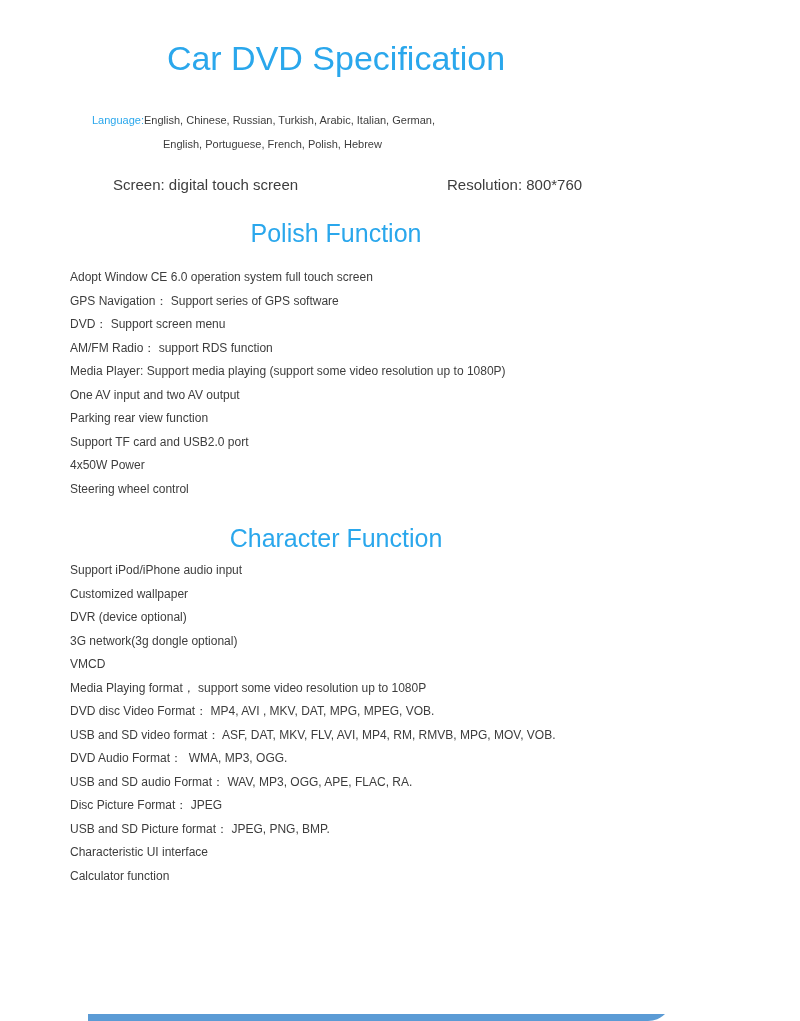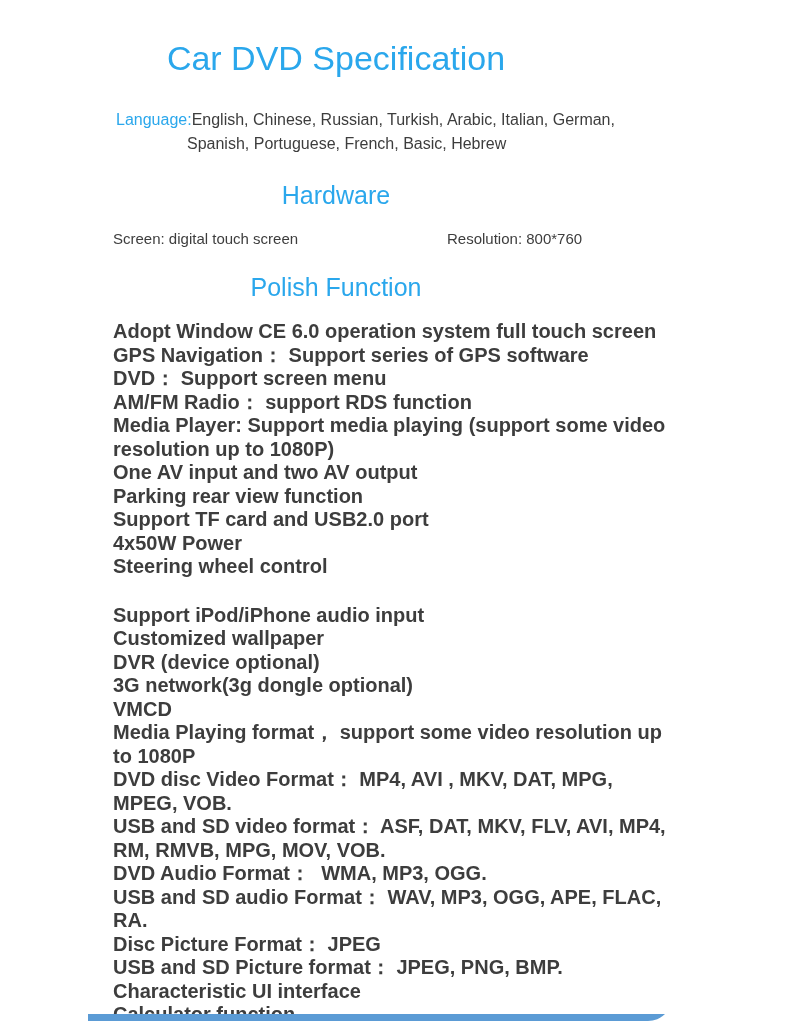--- a/index.html
+++ b/index.html
@@ -13,79 +13,78 @@
     border-radius:24px;
   }
   .title{
     margin:0;padding-top:38px;
     text-align:center;
     font-size:34px;line-height:40px;font-weight:400;
     color:var(--accent,#2aa7ec);
   }
   .lang{
     margin-top:30px;
-    padding-left:116px;
-    font-size:16px;line-height:24px;
+    padding-left:92px;
+    font-size:11px;line-height:24px;
   }
   .lang-label{color:var(--accent,#2aa7ec);}
   .lang-line2{padding-left:71px;}
   .section-heading{
     margin:0;text-align:center;
     font-size:25px;line-height:30px;font-weight:400;
     color:var(--accent,#2aa7ec);
   }
   .heading-hardware{margin-top:24px;}
   .heading-basic{margin-top:21px;}
   .heading-character{margin-top:22px;}
   .hw-rows{
     margin-top:17px;padding-left:113px;
     font-size:15px;line-height:24px;
   }
   .hw-row{display:flex;}
   .hw-left{width:334px;flex:0 0 334px;}
   .spec-list{
-    padding-left:113px;
-    font-size:20px;line-height:23.5px;
+    padding-left:70px;
+    font-size:12px;line-height:23.5px;
     white-space:pre-wrap;
-    font-weight:bold;
   }
   .spec-list.basic{margin-top:18px;}
-  .spec-list.character{margin-top:25px;}
+  .spec-list.character{margin-top:6px;}
   .bottom-bar{
     position:absolute;
     left:88px;bottom:0;
     width:616px;height:7px;
     background:var(--bar,#5b9bd5);
   }
 </style>
 </head>
 <body>
 
 <div class="page" style="--accent: #2aa7ec; --text: #3d3d3d; --bar: #5b9bd5;">
 
   <h1 class="title">Car DVD Specification</h1>
 
   <div class="lang">
     <div class="lang-line1"><span class="lang-label">Language:</span><span>English, Chinese, Russian, Turkish, Arabic, Italian, German,</span></div>
-    <div class="lang-line2">Spanish, Portuguese, French, Basic, Hebrew</div>
+    <div class="lang-line2">English, Portuguese, French, Polish, Hebrew</div>
   </div>
 
-  <h2 class="section-heading heading-hardware">Hardware</h2>
 
   <div class="hw-rows">
       <div class="hw-row">
       <span class="hw-left">Screen: digital touch screen</span>
       <span class="hw-right">Resolution: 800*760</span>
     </div>
       <div class="hw-row">
     </div>
     </div>
 
   <h2 class="section-heading heading-basic">Polish Function</h2>
 
   <div class="spec-list basic"><div class="spec-line">Adopt Window CE 6.0 operation system full touch screen</div><div class="spec-line">GPS Navigation： Support series of GPS software</div><div class="spec-line">DVD： Support screen menu</div><div class="spec-line">AM/FM Radio： support RDS function</div><div class="spec-line">Media Player: Support media playing (support some video resolution up to 1080P)</div><div class="spec-line">One AV input and two AV output</div><div class="spec-line">Parking rear view function</div><div class="spec-line">Support TF card and USB2.0 port</div><div class="spec-line">4x50W Power</div><div class="spec-line">Steering wheel control</div></div>
 
+  <h2 class="section-heading heading-character">Character Function</h2>
 
   <div class="spec-list character"><div class="spec-line">Support iPod/iPhone audio input</div><div class="spec-line">Customized wallpaper</div><div class="spec-line">DVR (device optional)</div><div class="spec-line">3G network(3g dongle optional)</div><div class="spec-line">VMCD</div><div class="spec-line">Media Playing format， support some video resolution up to 1080P</div><div class="spec-line">DVD disc Video Format： MP4, AVI , MKV, DAT, MPG, MPEG, VOB.</div><div class="spec-line">USB and SD video format： ASF, DAT, MKV, FLV, AVI, MP4, RM, RMVB, MPG, MOV, VOB.</div><div class="spec-line">DVD Audio Format：  WMA, MP3, OGG.</div><div class="spec-line">USB and SD audio Format： WAV, MP3, OGG, APE, FLAC, RA.</div><div class="spec-line">Disc Picture Format： JPEG</div><div class="spec-line">USB and SD Picture format： JPEG, PNG, BMP.</div><div class="spec-line">Characteristic UI interface</div><div class="spec-line">Calculator function</div></div>
 
   <div class="bottom-bar"></div>
 
 </div>
 
 </body></html>

